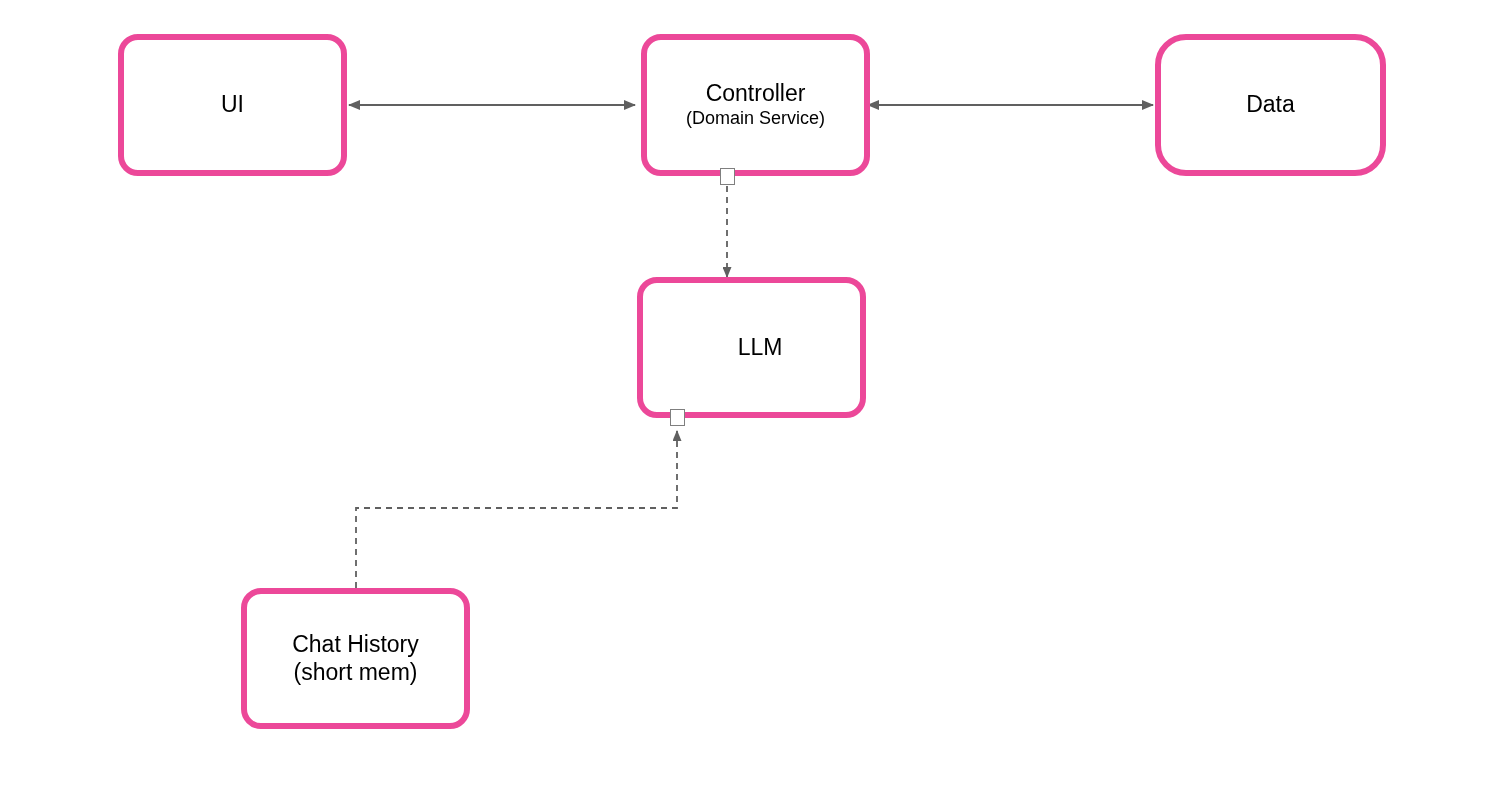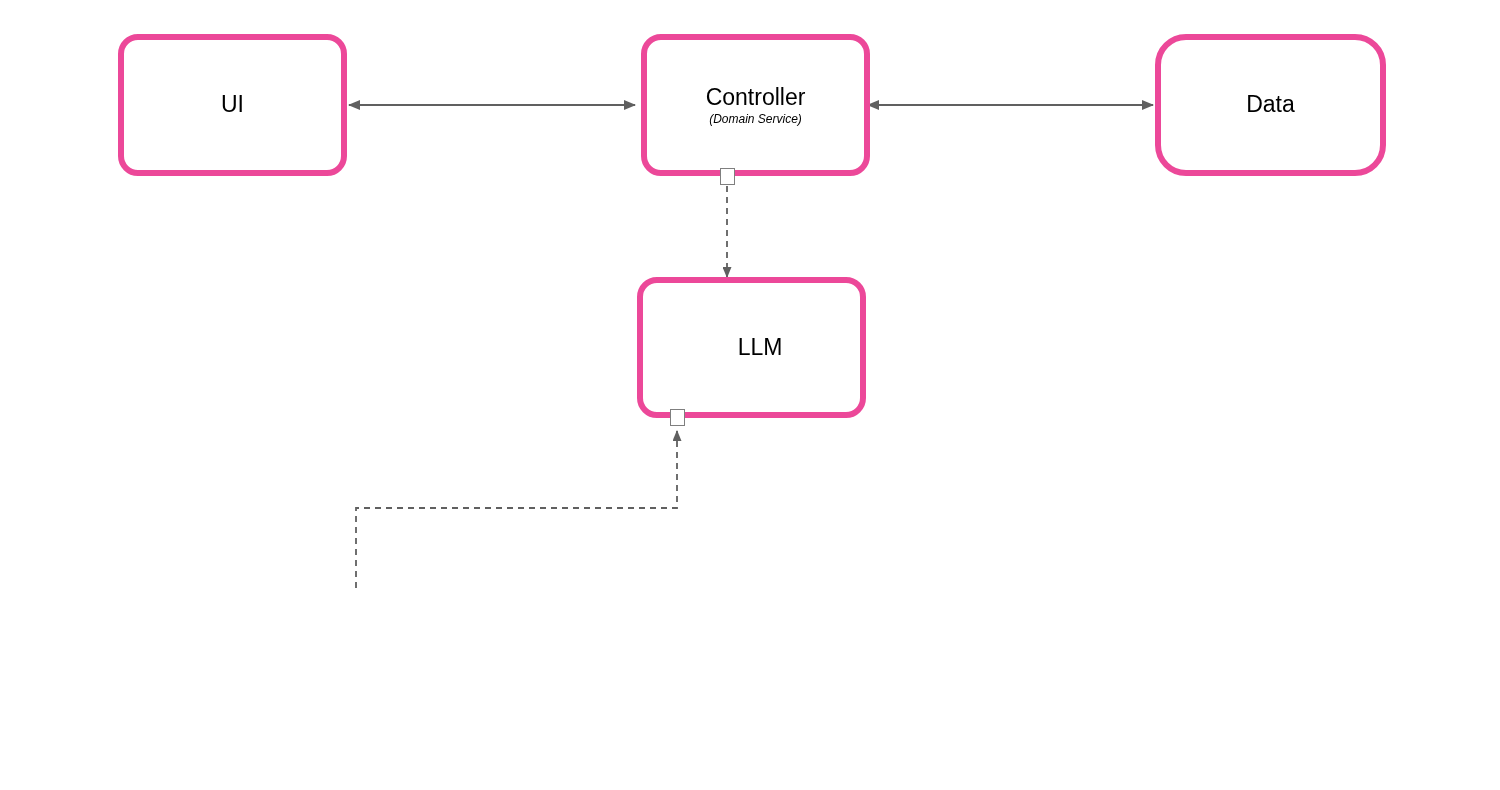--- a/index.html
+++ b/index.html
@@ -37,25 +37,24 @@
     color: #000000;
     text-align: center;
     line-height: 1.18;
   }
   .node-title {
     font-size: 23px;
     color: #000000;
     white-space: nowrap;
   }
   .node-subtitle {
-    font-size: 12px;
+    font-size: 18px;
     color: #000000;
     white-space: nowrap;
     margin-top: 1px;
-    font-style: italic;
   }
   .node-line2 {
     font-size: 23px;
     color: #000000;
     white-space: nowrap;
   }
   .port-square {
     position: absolute;
     box-sizing: border-box;
     width: 15px;
@@ -106,17 +105,21 @@
   </div>
 
   <div class="node-box" style="left:1155px; top:34px; width:231px; height:142px;border-radius:31px;">
     <span class="node-title">Data</span>
   </div>
 
   <div class="node-box" style="left:637px; top:277px; width:229px; height:141px;padding-left:17px;">
     <span class="node-title">LLM</span>
   </div>
 
+  <div class="node-box" style="left:241px; top:588px; width:229px; height:141px;">
+    <span class="node-title">Chat History</span>
+    <span class="node-line2">(short mem)</span>
+  </div>
 
   <div class="port-square" style="left:720px; top:168px;"></div>
   <div class="port-square" style="left:670px; top:409px;"></div>
 
 </div>
 
 </body></html>

